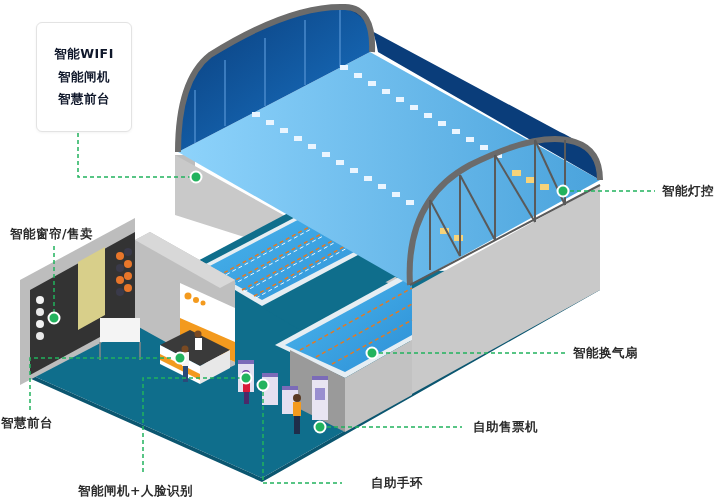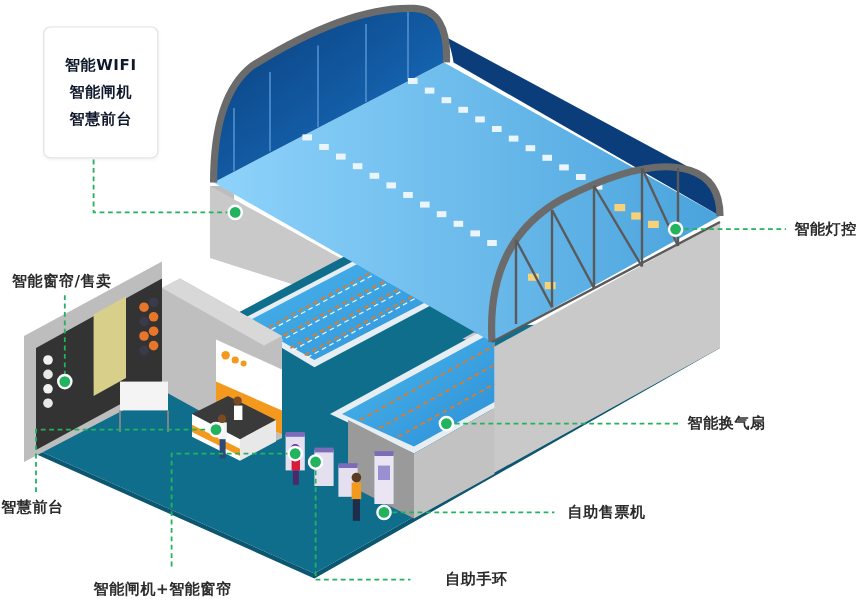--- a/index.html
+++ b/index.html
@@ -231,15 +231,15 @@
     <span class="item">智能闸机</span>
     <span class="item">智慧前台</span>
   </div>
 
   
   <span class="label" style="left:10px; top:228px;">智能窗帘/售卖</span>
   <span class="label" style="left:662px; top:185px;">智能灯控</span>
   <span class="label" style="left:573px; top:347px;">智能换气扇</span>
   <span class="label" style="left:1px; top:417px;text-align:center;">智慧前台</span>
   <span class="label" style="left:473px; top:421px;">自助售票机</span>
-  <span class="label" style="left:78px; top:485px;">智能闸机+智能窗帘</span>
+  <span class="label" style="left:78px; top:485px;">智能闸机+人脸识别</span>
   <span class="label" style="left:371px; top:477px;">自助手环</span>
 </div>
 
 </body></html>

